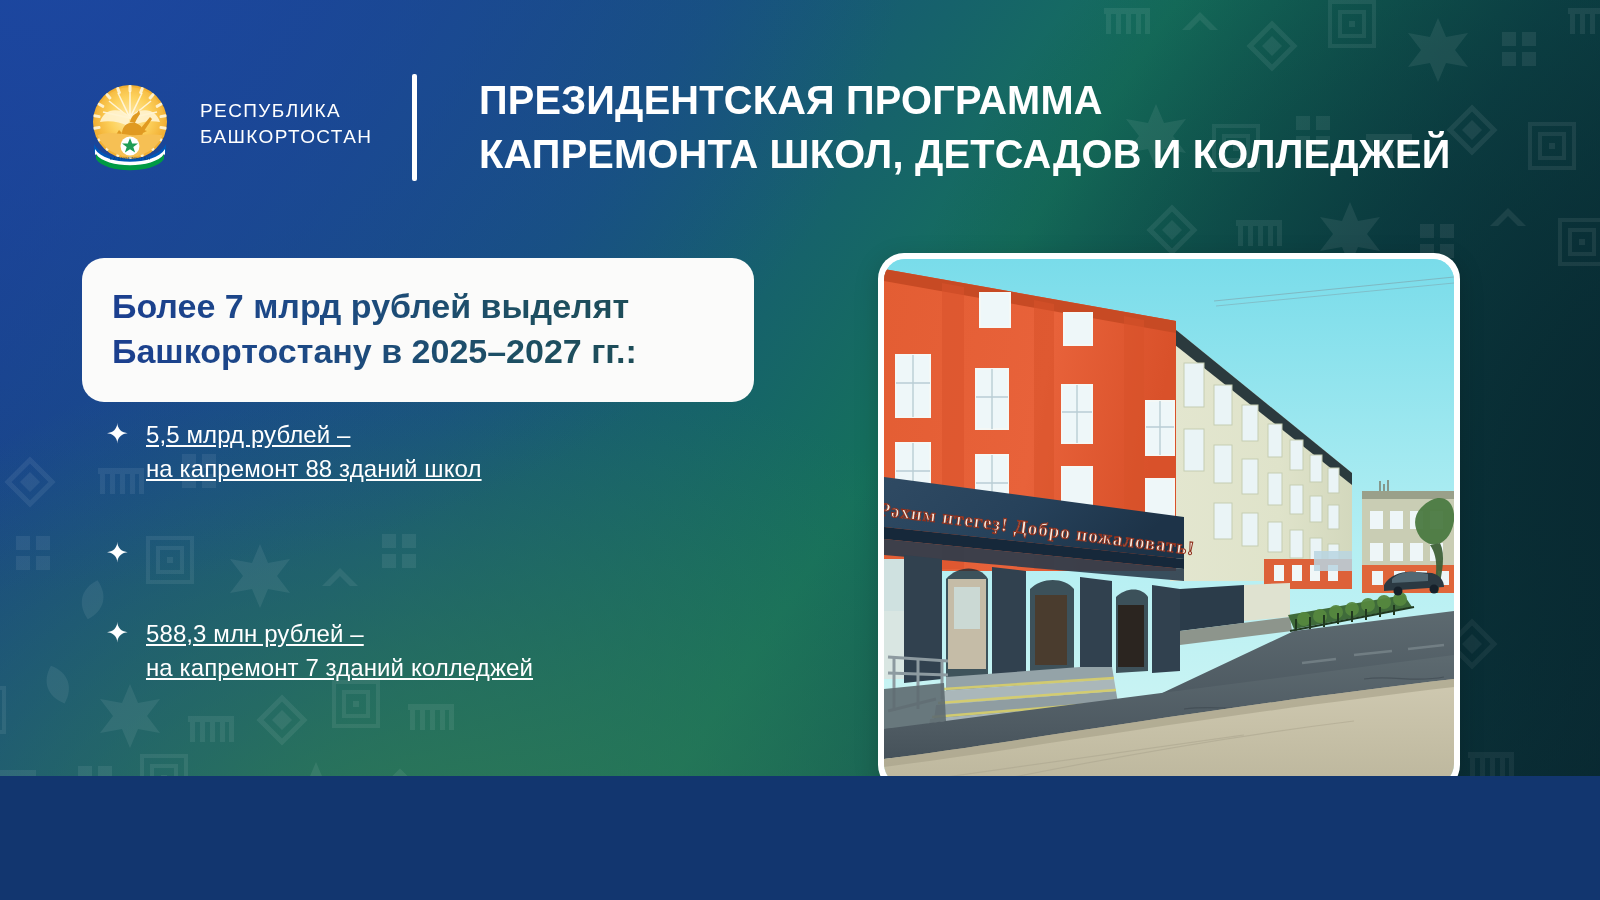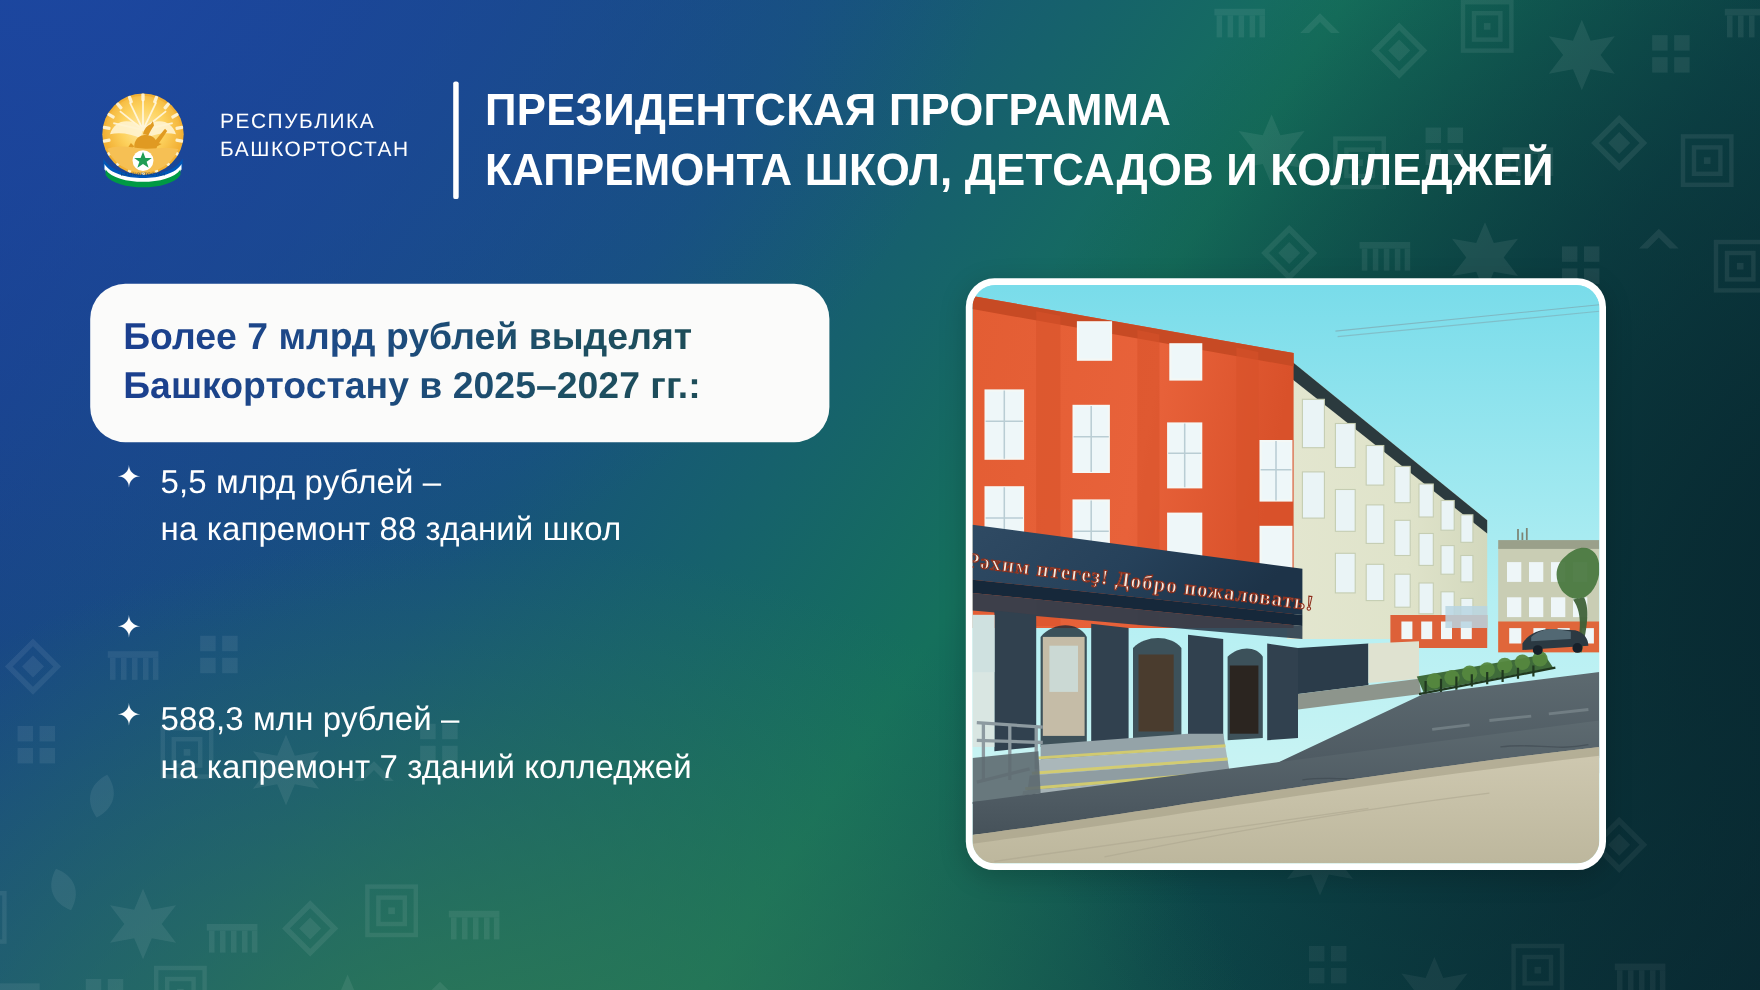--- a/index.html
+++ b/index.html
@@ -5,21 +5,21 @@
   * { margin:0; padding:0; box-sizing:border-box; }
   html,body { width:1600px; height:900px; overflow:hidden; }
   body {
     font-family:"Liberation Sans", sans-serif;
     background:#12366f;
   }
 
   
   #poster {
     position:relative;
-    width:1600px; height:900px;
+    width:1600px; height:776px;
     overflow:hidden;
     background:
       radial-gradient(ellipse 1500px 1100px at 2% -6%,  #1c47a0 0%, rgba(28,71,160,0) 58%),
       radial-gradient(ellipse 1200px 900px  at 26% 116%, #2e7a54 0%, rgba(46,122,84,0) 62%),
       radial-gradient(ellipse 1400px 1200px at 108% 58%, #082830 0%, rgba(8,40,48,0) 60%),
       linear-gradient(123deg, #1a3c90 0%, #17537b 34%, #15705c 56%, #0d4a4c 74%, #0a2b34 100%);
   }
 
   
   .ornament {
@@ -42,21 +42,21 @@
     color:#fff;
     font-size:19px;
     line-height:1.38;
     font-weight:400;
     letter-spacing:1.4px;
     white-space:pre-line;
   }
 
   .title-block {
     position:absolute; left:412px; top:74px;
-    display:flex; align-items:stretch;
+    display:flex; align-items:stretch;gap:38px;
   }
   .title-bar {
     width:5px; background:#ffffff; border-radius:2px;
     margin-right:24px; align-self:stretch;
   }
   .title-text {
     color:#fff;
     font-size:41px;
     font-weight:700;
     line-height:1.31;
@@ -66,21 +66,21 @@
     transform:scaleX(.97);
     transform-origin:left center;
   }
 
   
   .card {
     position:absolute; left:82px; top:258px;
     width:672px;
     padding:26px 34px 28px 30px;
     background:#fbfbfa;
-    border-radius:32px;
+    border-radius:22px;
   }
   .card-text {
     font-size:34px;
     font-weight:700;
     line-height:1.33;
     white-space:pre-line;
     background:linear-gradient(95deg,#1b3f8f 0%,#1d4a85 32%,#1d4f63 66%,#1d4a50 100%);
     -webkit-background-clip:text;
     background-clip:text;
     color:transparent;
@@ -96,25 +96,26 @@
   .bullet-item:last-child { margin-bottom:0; }
   .bullet-star {
     flex:0 0 40px;
     color:#ffffff;
     font-size:27px;
     line-height:1.05;
     padding-top:2px;
   }
   .bullet-copy {
     color:#ffffff;
-    font-size:30px;
+    font-size:24px;
     font-weight:400;
     line-height:1.43;
     white-space:pre-line;
     letter-spacing:.1px;
+    text-decoration:underline;
   }
 
   
   .photo-frame {
     position:absolute; left:878px; top:253px;
     width:582px; height:538px;
     background:#ffffff;
     border-radius:26px;
     padding:6px;
     box-shadow:0 6px 24px rgba(0,0,0,.18);

